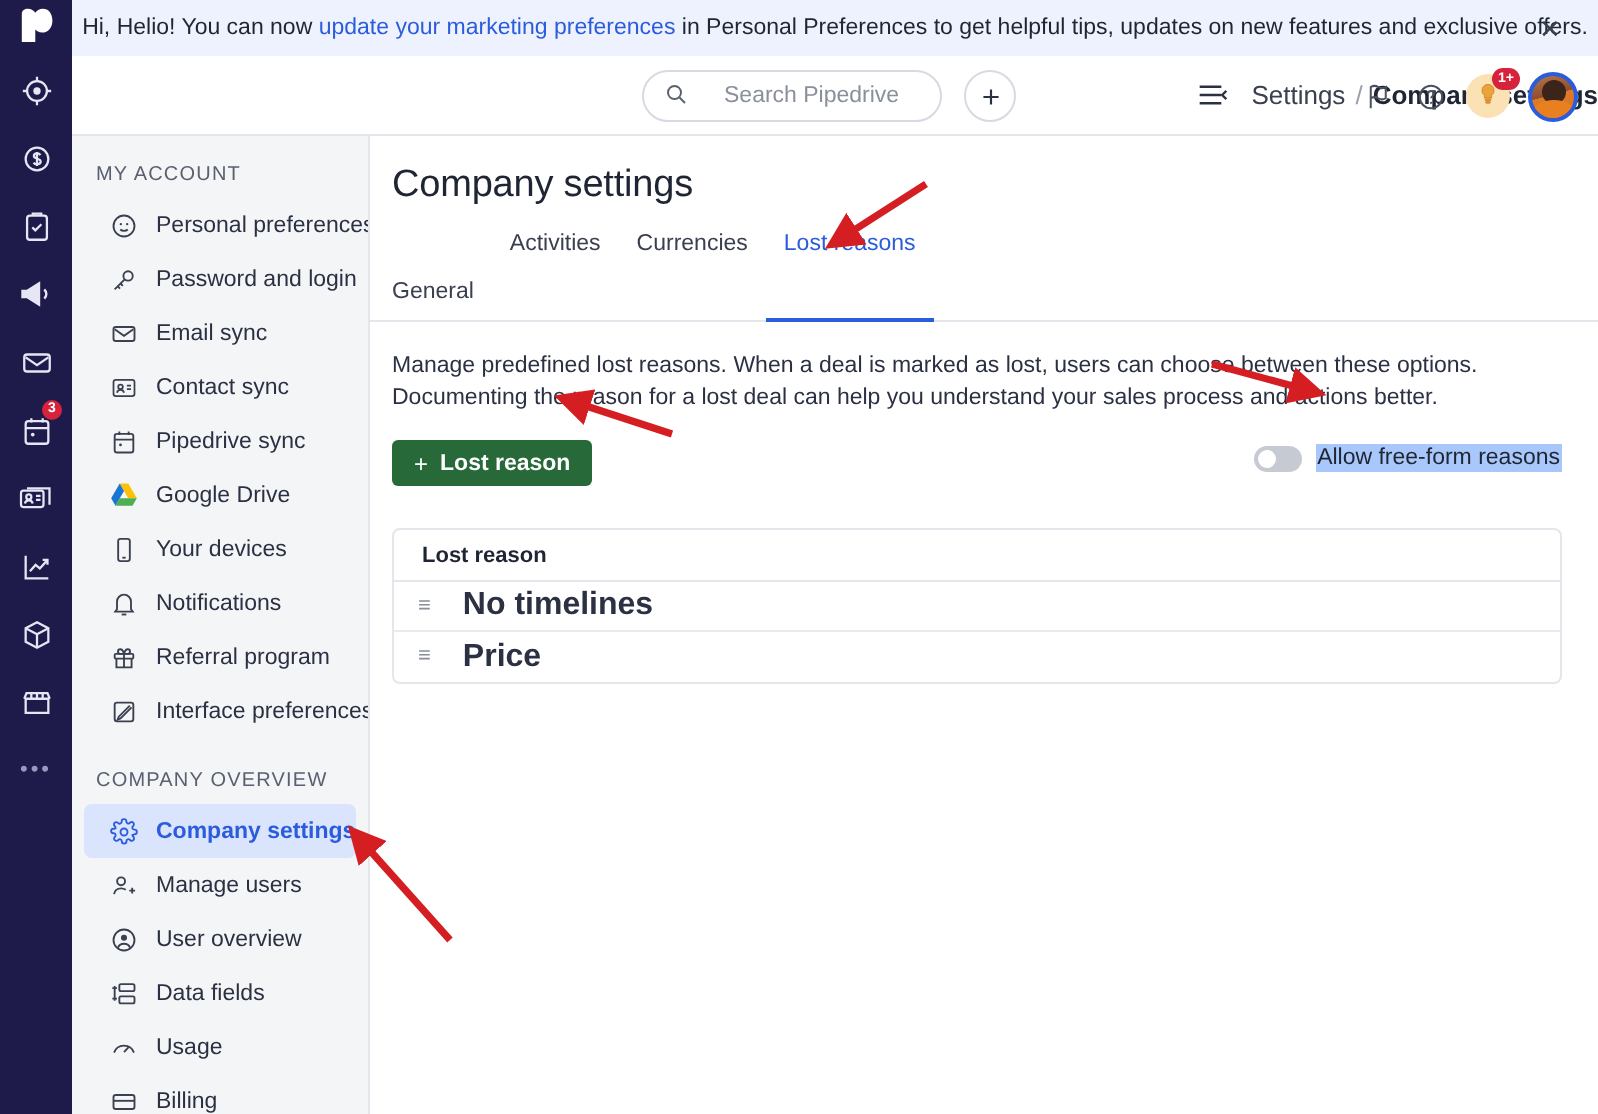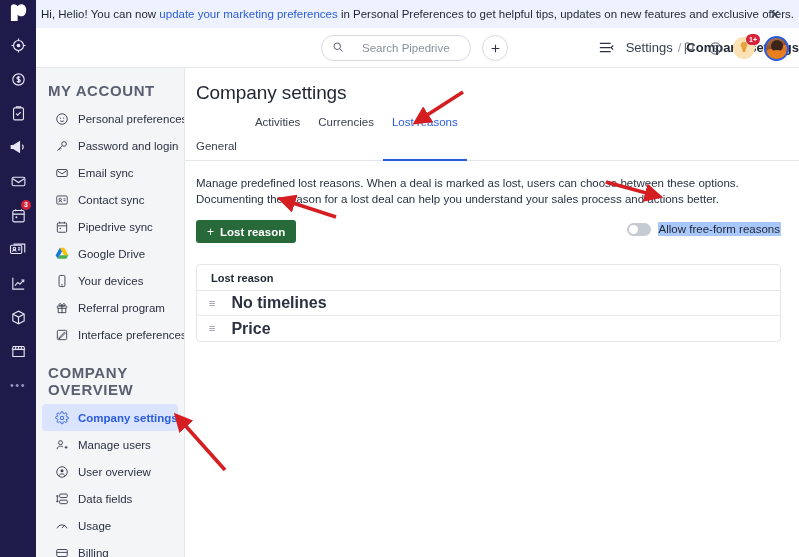--- a/index.html
+++ b/index.html
@@ -99,21 +99,21 @@
     content:""; position:absolute; left:50%; bottom:-3px; transform:translateX(-50%);
     width:21px; height:12px; border-radius:50% 50% 0 0; background:#e8801f;
   }
 
   
   .navpane {
     position:absolute; left:36px; top:68px; width:149px; height:489px;
     background:#f4f5f7; border-right:1px solid #e4e6eb; overflow:hidden; z-index:15;
   }
   .nav-head {
-    font-size:15px; font-weight:700; letter-spacing:.6px; color:#5a6070;
+    font-size:10px; font-weight:400; letter-spacing:.6px; color:#5a6070;
     padding:14px 0 6px 12px; text-transform:uppercase;
   }
   .nav-item {
     display:flex; align-items:center; height:27px; padding-left:12px; cursor:pointer;
     border-radius:4px; margin:0 6px 0 6px; gap:9px;
   }
   .nav-item .ni { width:15px; height:15px; display:flex; align-items:center; justify-content:center; color:#3b4050; flex:0 0 15px; }
   .nav-item .nl { font-size:11.5px; color:#2b3143; white-space:nowrap; }
   .nav-item.sel { background:#dbe4fd; }
   .nav-item.sel .nl { color:#2b5cdb; font-weight:700; }
@@ -422,20 +422,29 @@
     <div class="nav-item">
       <span class="ni">
           <svg width="14" height="14" viewBox="0 0 24 24" fill="none" stroke="#3b4050" stroke-width="1.6">
             <rect x="7" y="2.5" width="10" height="19" rx="2"></rect>
             <path d="M10.6 18.6h2.8"></path>
           </svg>
         </span>
       <span class="nl">Your devices</span>
     </div>
 
+    <div class="nav-item">
+      <span class="ni">
+          <svg width="14" height="14" viewBox="0 0 24 24" fill="none" stroke="#3b4050" stroke-width="1.6">
+            <path d="M18 16.5V10a6 6 0 10-12 0v6.5L4.5 18.5h15L18 16.5z"></path>
+            <path d="M10 21h4"></path>
+          </svg>
+        </span>
+      <span class="nl">Notifications</span>
+    </div>
 
     <div class="nav-item">
       <span class="ni">
           <svg width="14" height="14" viewBox="0 0 24 24" fill="none" stroke="#3b4050" stroke-width="1.6">
             <rect x="4" y="8.5" width="16" height="4" rx="1"></rect>
             <path d="M5.5 12.5V20h13v-7.5M12 8.5V20"></path>
             <path d="M12 8.5S11 4.5 8.8 4.5a2 2 0 000 4zM12 8.5s1-4 3.2-4a2 2 0 010 4z"></path>
           </svg>
         </span>
       <span class="nl">Referral program</span>

